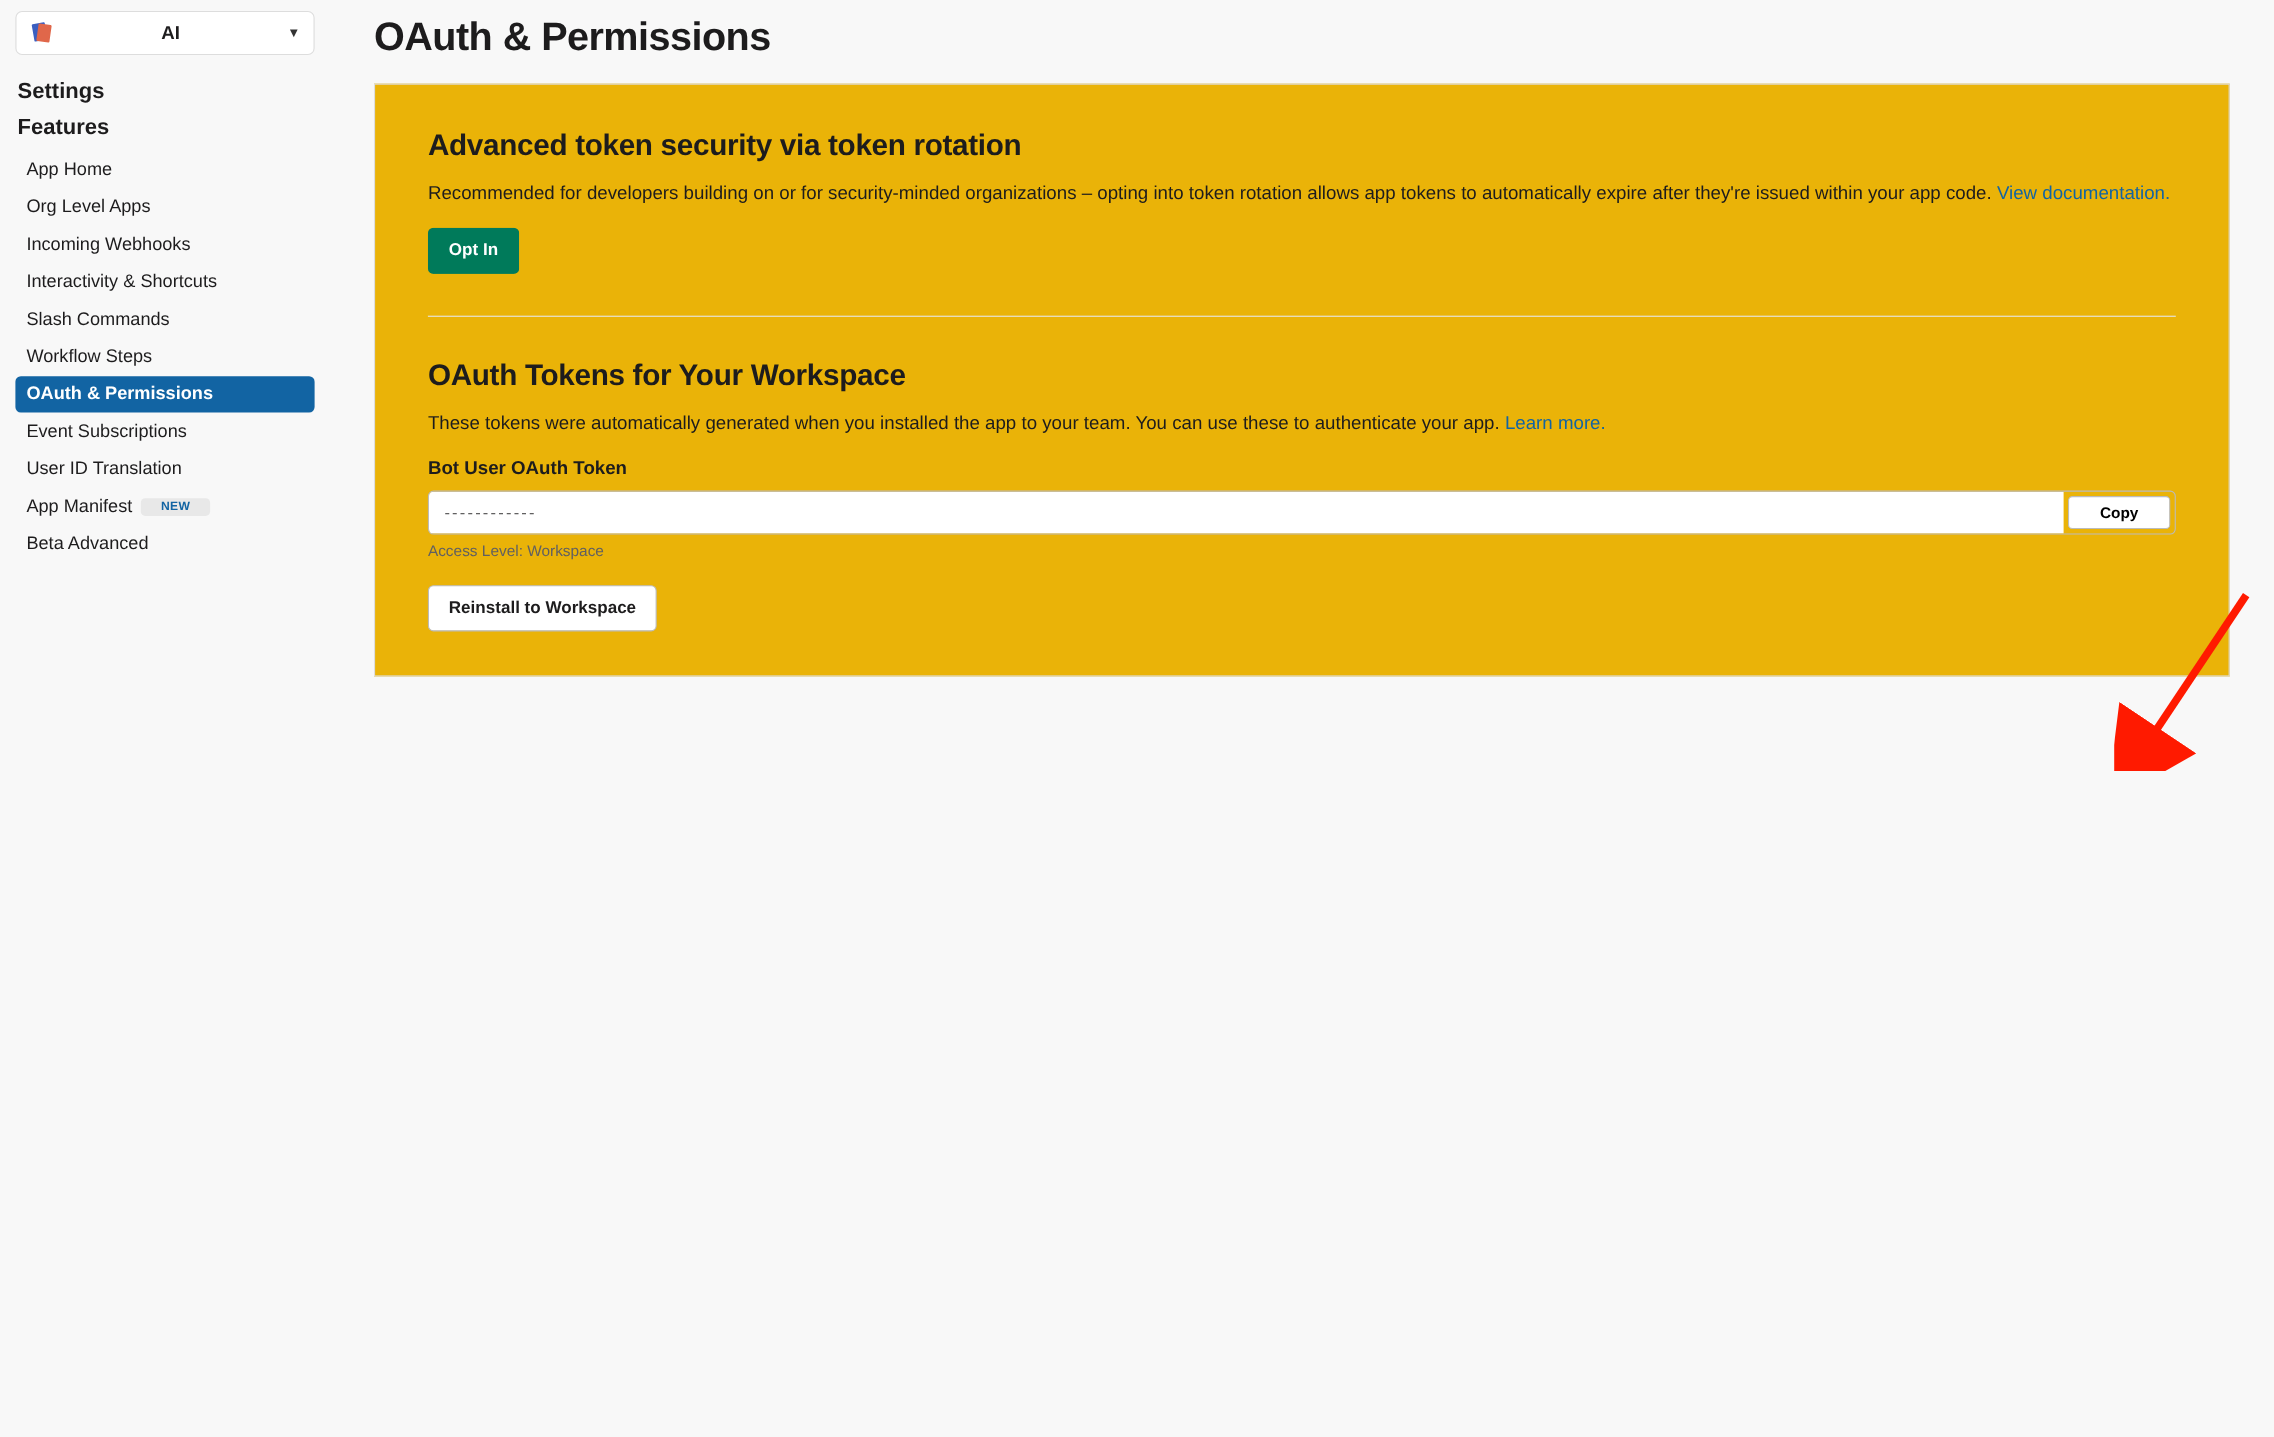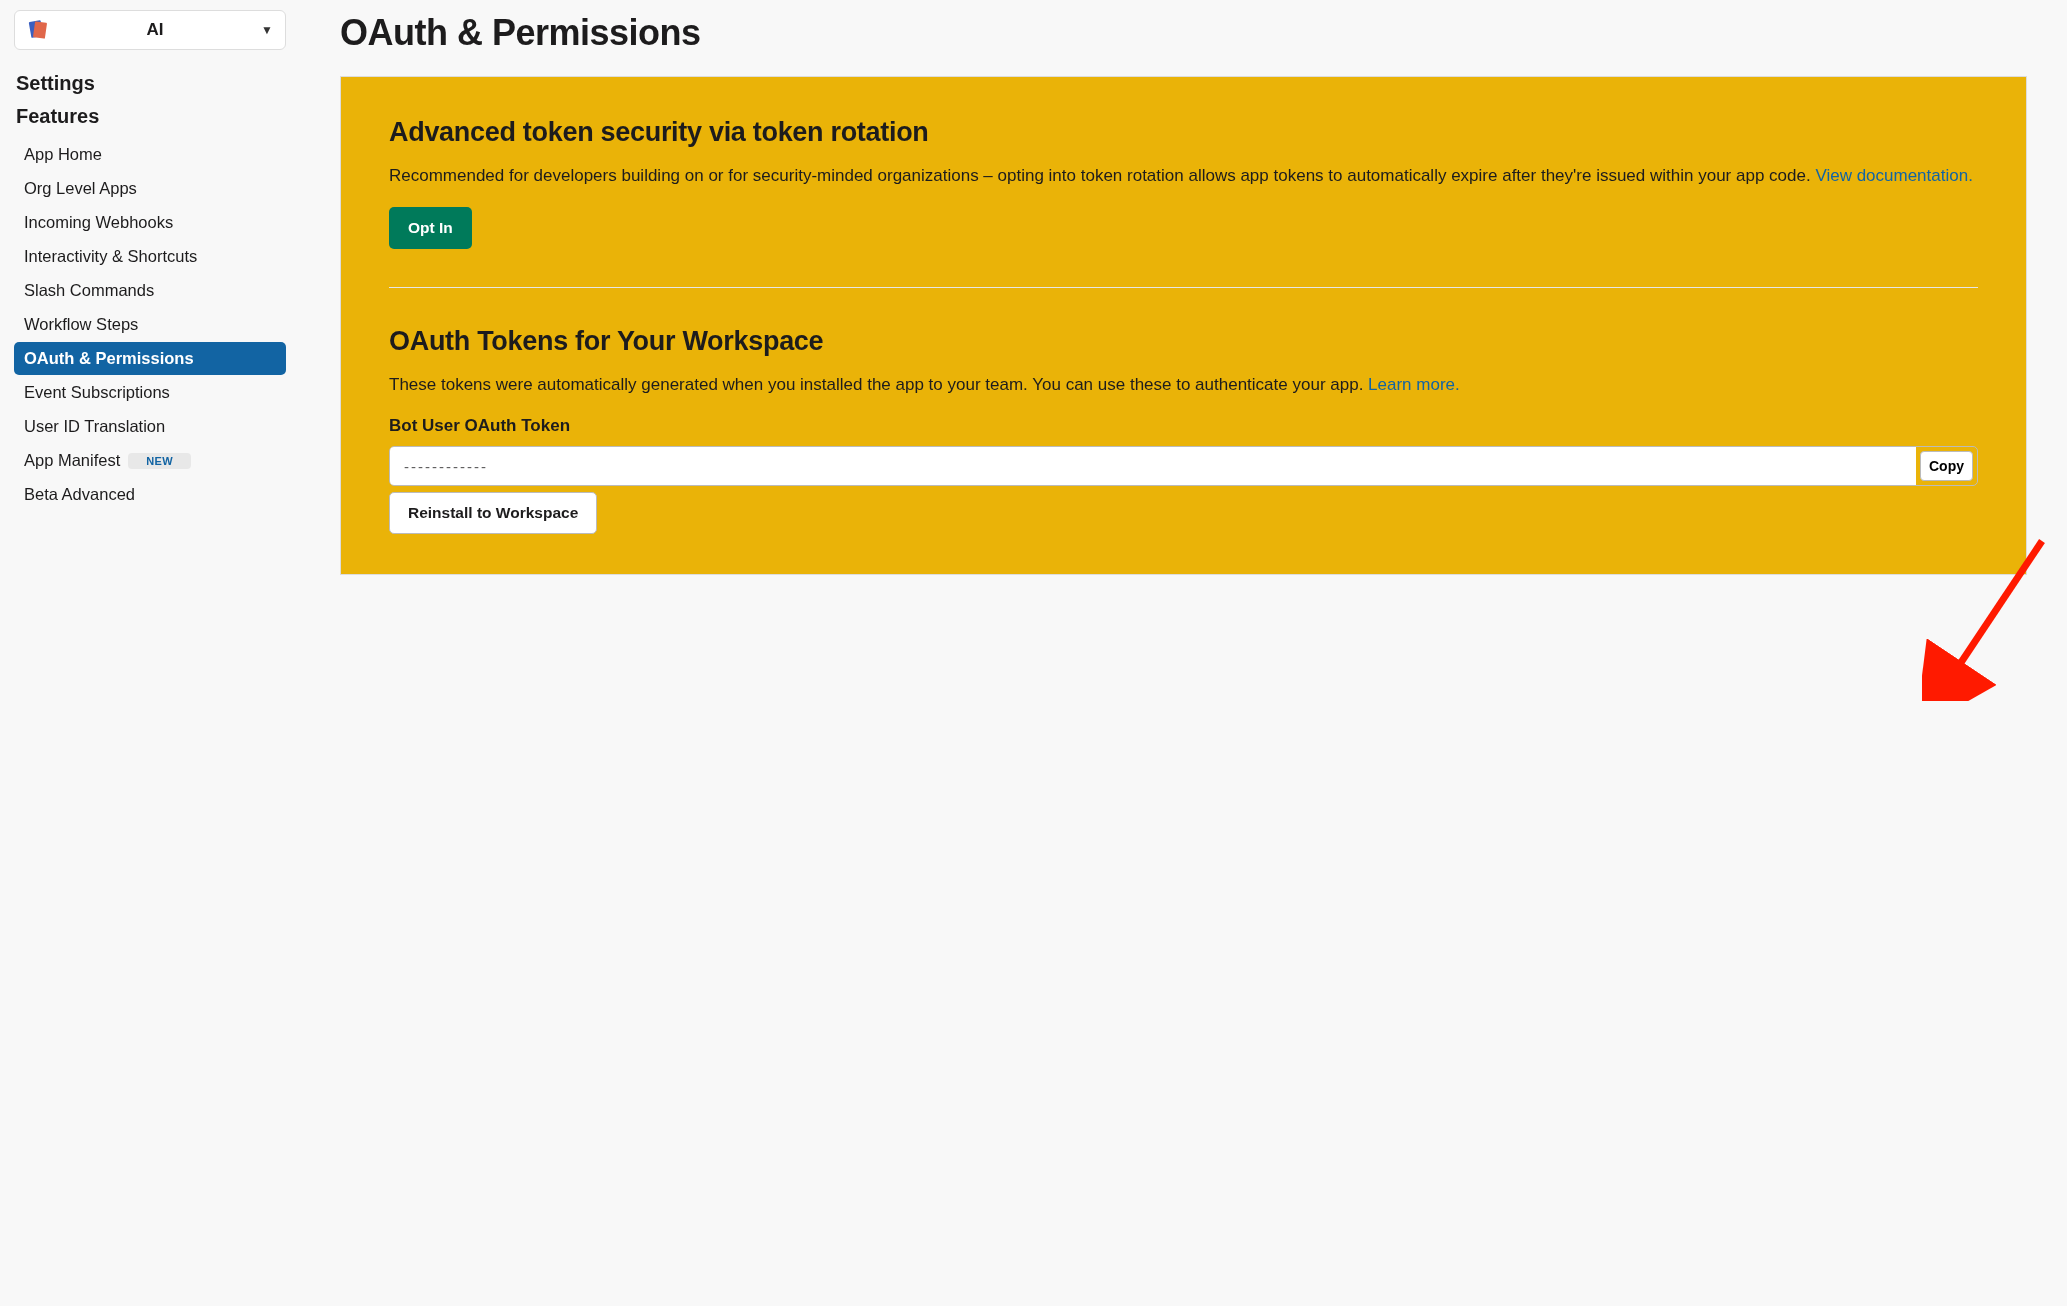--- a/index.html
+++ b/index.html
@@ -153,21 +153,21 @@
       color: #616061;
       background: #fff;
       display: flex;
       align-items: center;
     }
     .copy-btn {
       background: #fff;
       border: 1px solid #bbb;
       border-radius: 4px;
       margin: 4px;
-      padding: 6px 8px;
+      padding: 6px 28px;
       font-size: 14px;
       font-weight: 700;
       cursor: pointer;
     }
     .access-level {
       font-size: 14px;
       color: #616061;
       margin-bottom: 24px;
     }
     .arrow-annotation {
@@ -259,20 +259,21 @@
         <span>These tokens were automatically generated when you installed the app to your team. You can use these to authenticate your app. </span><a class="link">Learn more.</a>
       </p>
 
       <div class="field-label">Bot User OAuth Token</div>
 
       <div class="token-row">
         <div class="token-value">------------</div>
         <button class="copy-btn">Copy</button>
       </div>
 
+      <div class="access-level">Access Level: Workspace</div>
 
       <button class="btn btn-outline">Reinstall to Workspace</button>
 
       <div class="arrow-annotation">
         <svg width="140" height="170" viewBox="0 0 140 170">
           <defs>
             <marker id="ah" markerWidth="12" markerHeight="12" refX="3" refY="6" orient="auto">
               <path d="M0,0 L12,6 L0,12 Z" fill="#ff1a00"></path>
             </marker>
           </defs>

